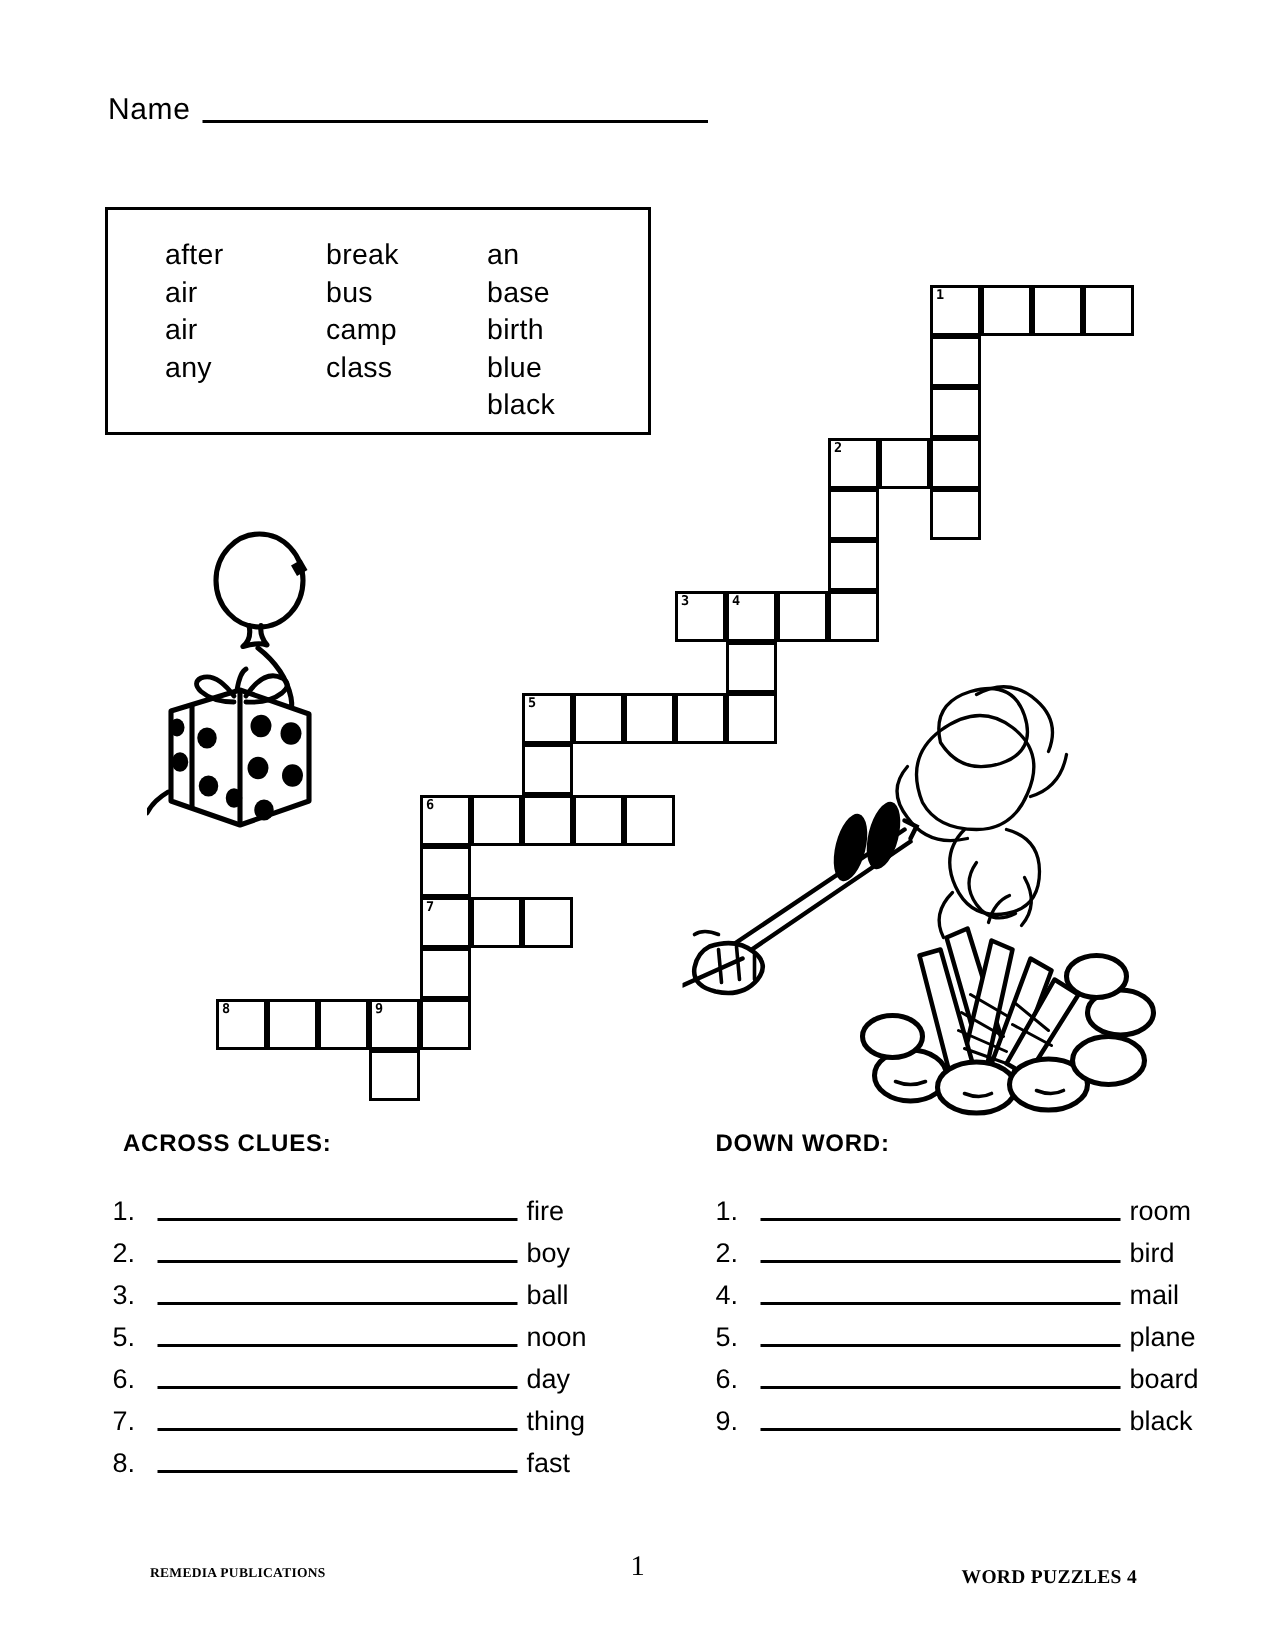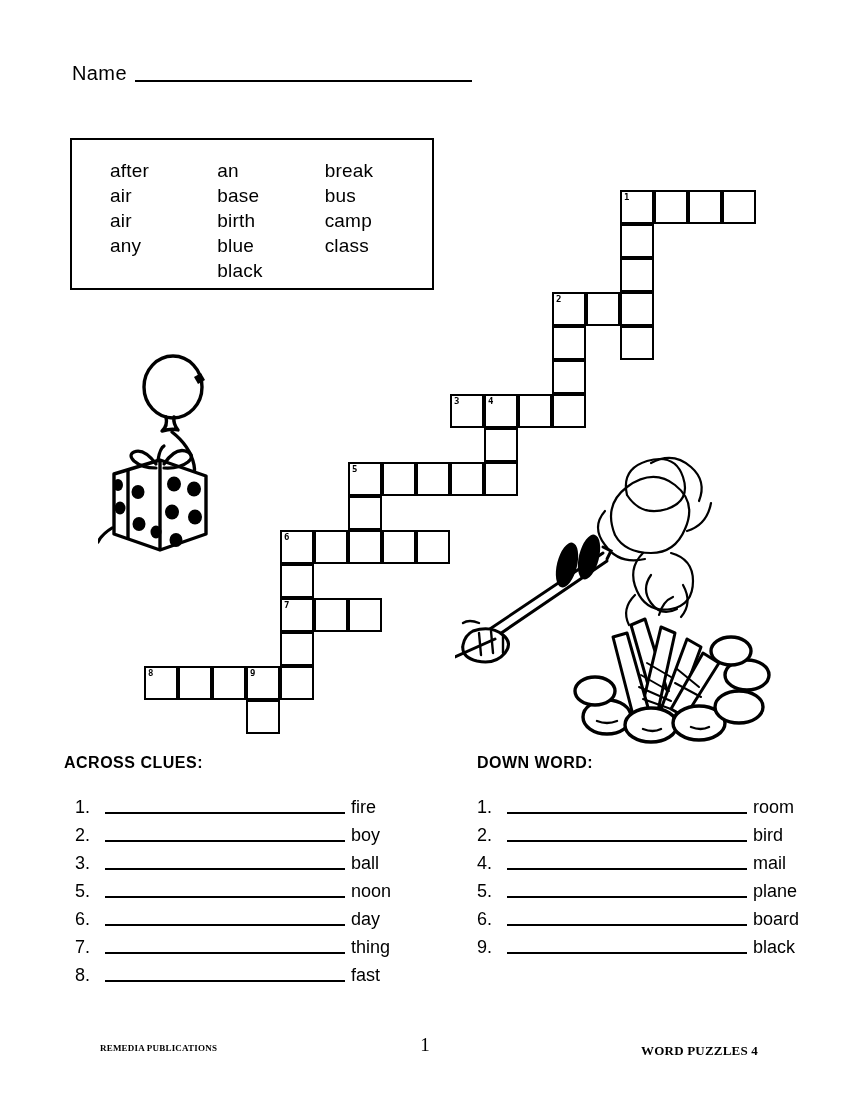--- a/index.html
+++ b/index.html
@@ -116,21 +116,21 @@
     line-height: 11px;
   }
 
   
   .clue-heading {
     position: absolute;
     font-size: 16px;
     font-weight: bold;
     letter-spacing: 0.5px;
   }
-  #across-heading { left: 64px; top: 754px; }
+  #across-heading { left: 82px; top: 754px; }
   #down-heading   { left: 477px; top: 754px; }
 
   .clue-list {
     position: absolute;
     width: 330px;
   }
   #across-list { left: 75px; top: 790px; }
   #down-list   { left: 477px; top: 790px; }
 
   .clue-row {
@@ -219,31 +219,31 @@
 
   <div id="wordbank">
     <div id="wordbank-cols">
       <div class="wb-col">
         <div class="wb-word">after</div>
         <div class="wb-word">air</div>
         <div class="wb-word">air</div>
         <div class="wb-word">any</div>
       </div>
       <div class="wb-col">
+        <div class="wb-word">break</div>
+        <div class="wb-word">bus</div>
+        <div class="wb-word">camp</div>
+        <div class="wb-word">class</div>
+      </div>
+      <div class="wb-col">
         <div class="wb-word">an</div>
         <div class="wb-word">base</div>
         <div class="wb-word">birth</div>
         <div class="wb-word">blue</div>
         <div class="wb-word">black</div>
-      </div>
-      <div class="wb-col">
-        <div class="wb-word">break</div>
-        <div class="wb-word">bus</div>
-        <div class="wb-word">camp</div>
-        <div class="wb-word">class</div>
       </div>
     </div>
   </div>
 
   <div id="grid">
       <div class="cell" style="left: 620px; top: 190px;">
         <span class="num">1</span>
       </div>
       <div class="cell" style="left: 654px; top: 190px;"></div>
       <div class="cell" style="left: 688px; top: 190px;"></div>

